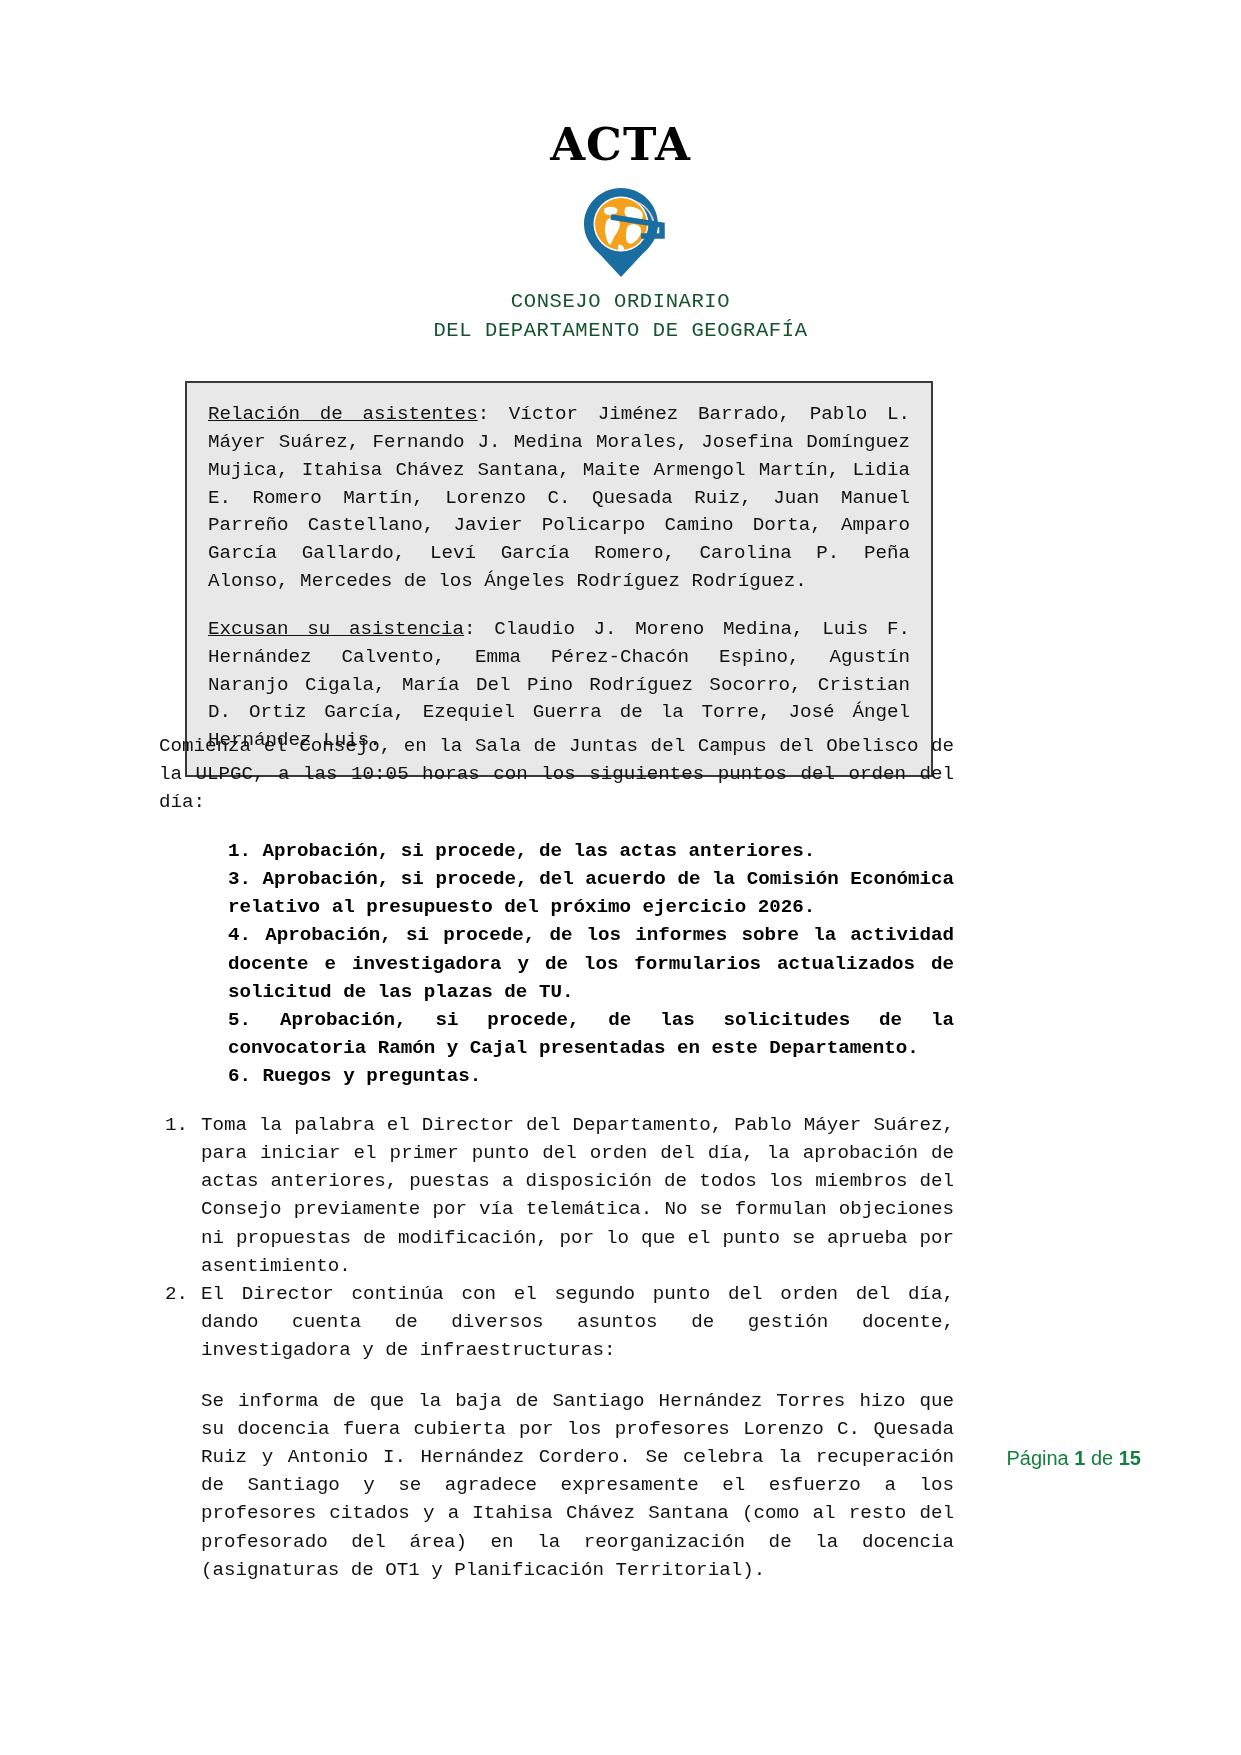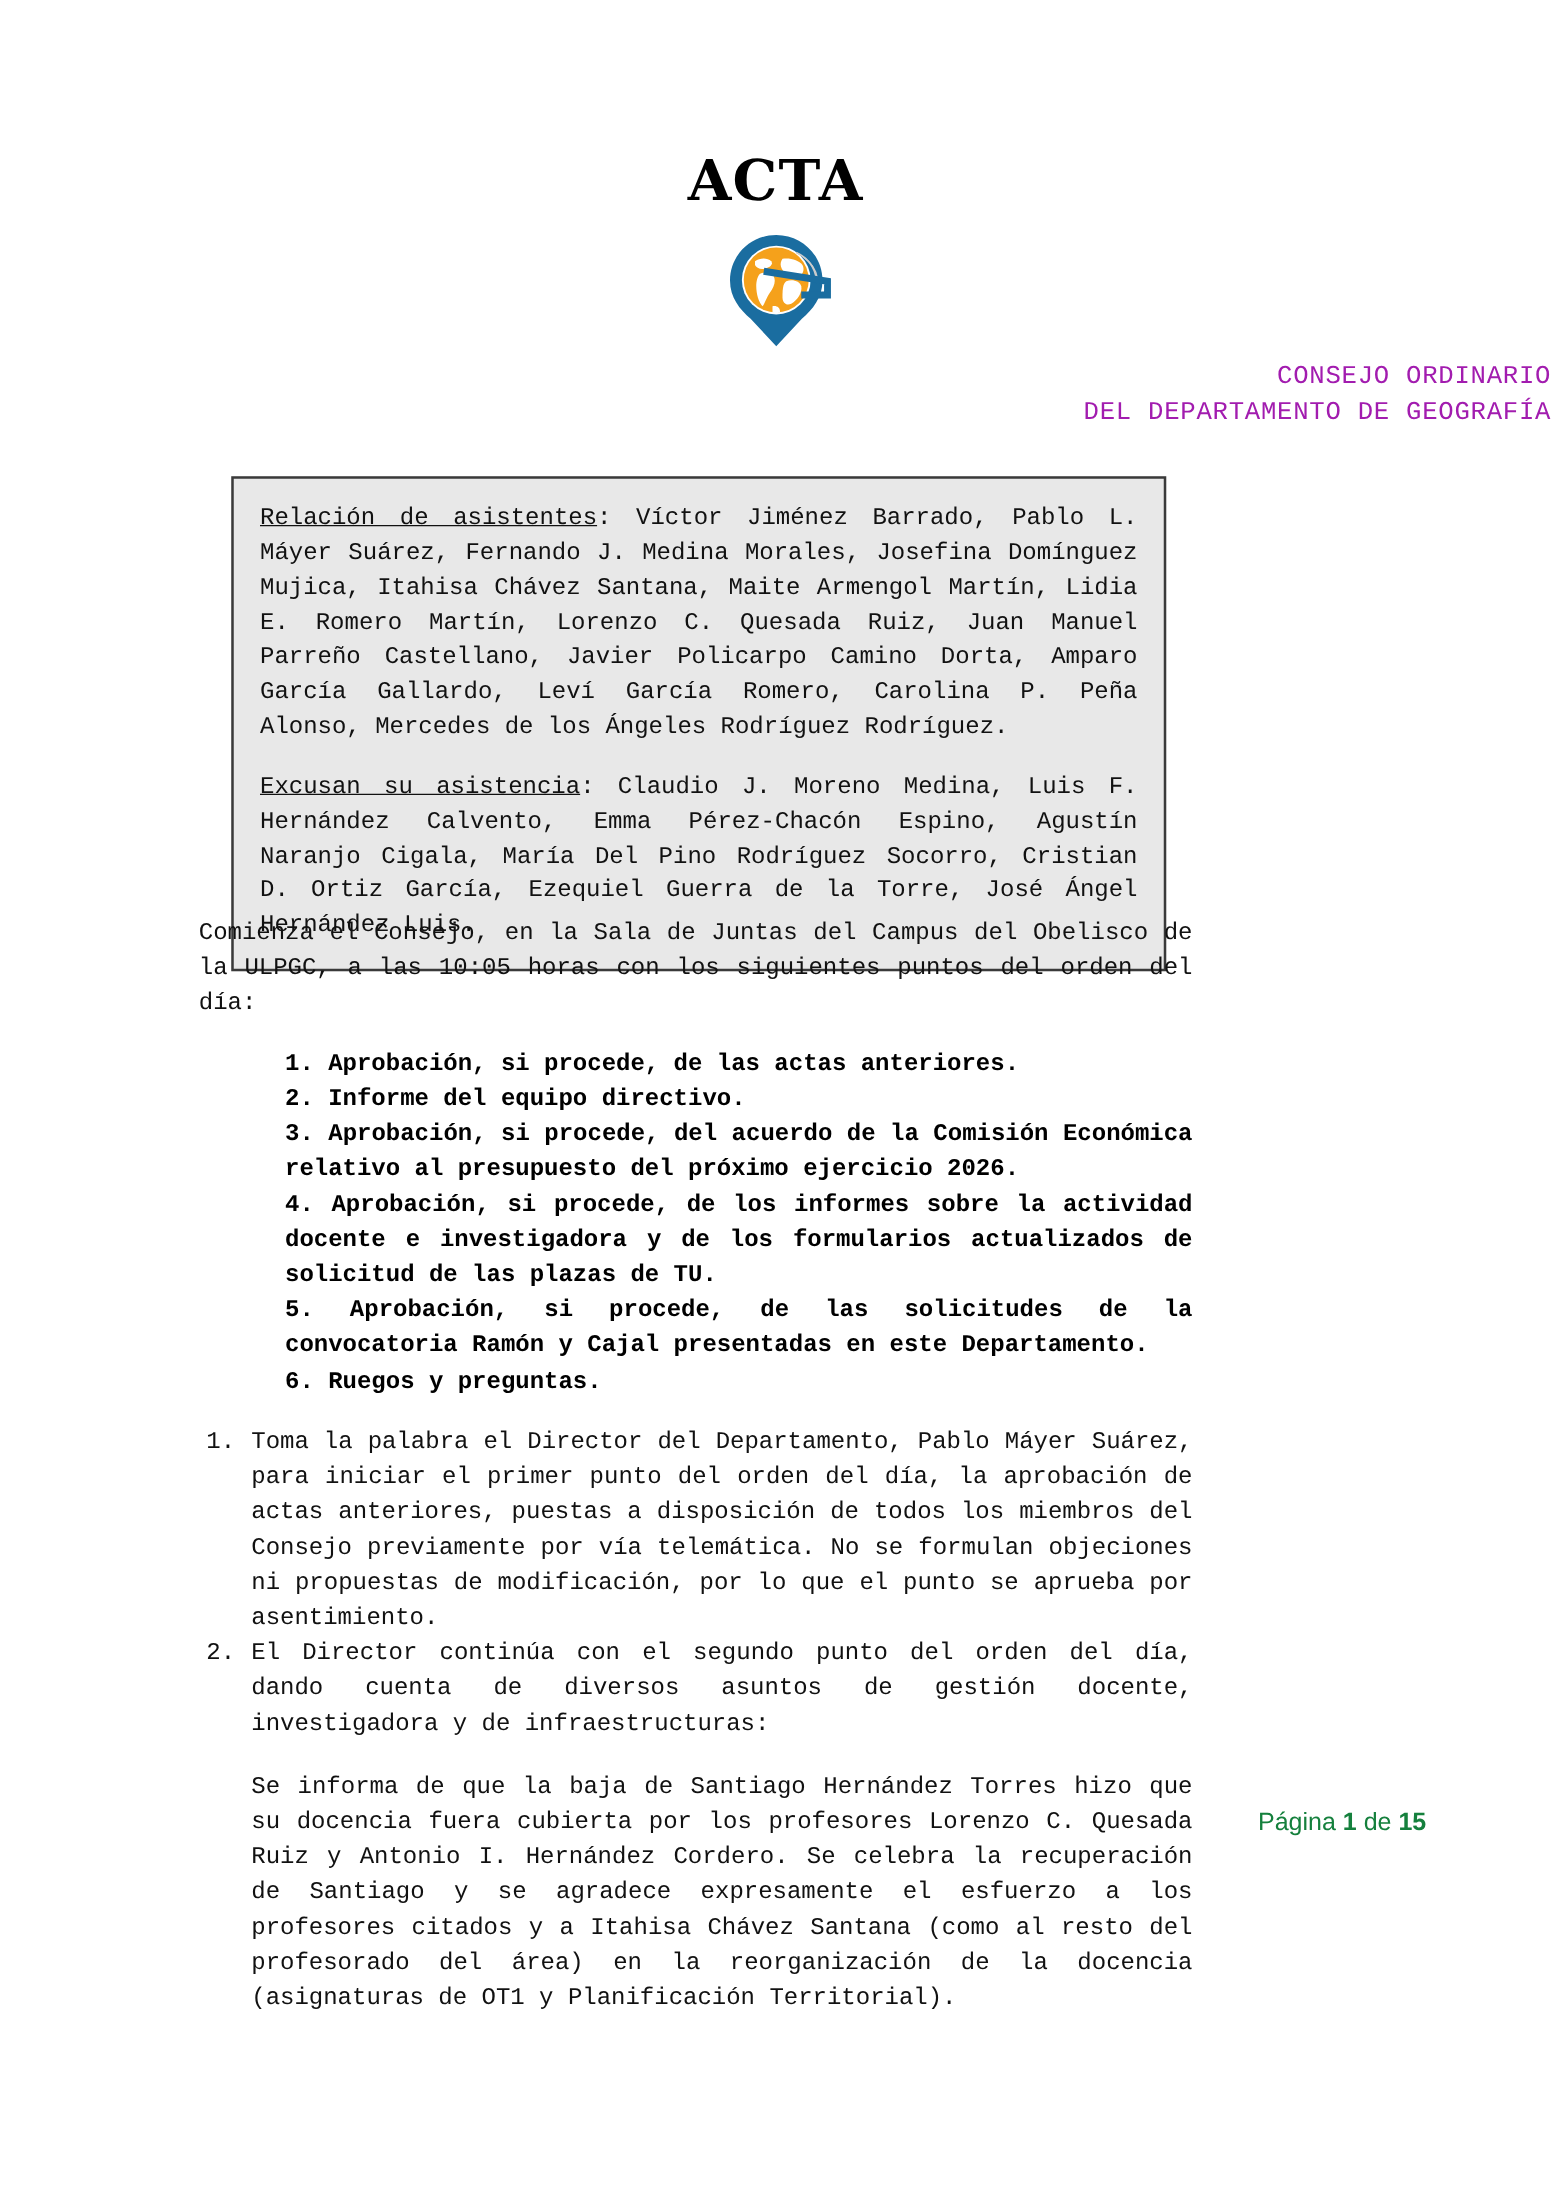--- a/index.html
+++ b/index.html
@@ -40,26 +40,26 @@
   
   .logo-wrap {
     text-align: center;
     margin-top: 18px;
     height: 96px;
   }
   .logo-svg { display: inline-block; }
 
   
   .heading-block {
-    text-align: right;
+    text-align: center;
     font-size: 20.5px;
     line-height: 1.42;
     letter-spacing: 0.6px;
     margin-top: 6px;
-    color: #a21caf;
+    color: #14532d;
   }
   .heading-block .hl { display: block; white-space: pre; }
 
   
   .attendees-box {
     position: absolute;
     left: 185px;
     top: 381px;
     width: 748px;
     box-sizing: border-box;
@@ -200,21 +200,20 @@
     <p class="att-para"><span class="att-label">Relación de asistentes</span><span>: </span><span>Víctor Jiménez Barrado, Pablo L. Máyer Suárez, Fernando J. Medina Morales, Josefina Domínguez Mujica, Itahisa Chávez Santana, Maite Armengol Martín, Lidia E. Romero Martín, Lorenzo C. Quesada Ruiz, Juan Manuel Parreño Castellano, Javier Policarpo Camino Dorta,  Amparo García Gallardo, Leví García Romero, Carolina P. Peña Alonso, Mercedes de los Ángeles Rodríguez Rodríguez.</span></p>
     <p class="att-para"><span class="att-label">Excusan su asistencia</span><span>: </span><span>Claudio J. Moreno Medina, Luis F. Hernández Calvento, Emma Pérez-Chacón Espino, Agustín Naranjo Cigala, María Del Pino Rodríguez Socorro, Cristian D. Ortiz García, Ezequiel Guerra de la Torre, José Ángel Hernández Luis.</span></p>
   </div>
 
   <div class="body-wrap">
 
     <p class="para">Comienza el Consejo, en la Sala de Juntas del Campus del Obelisco de la ULPGC, a las 10:05 horas con los siguientes puntos del orden del día:</p>
 
     <ul class="agenda">
       <li>1. Aprobación, si procede, de las actas anteriores.</li>
-      <li>2. Informe del equipo directivo.</li>
       <li>3. Aprobación, si procede, del acuerdo de la Comisión Económica relativo al presupuesto del próximo ejercicio 2026.</li>
       <li>4. Aprobación, si procede, de los informes sobre la actividad docente e investigadora y de los formularios actualizados de solicitud de las plazas de TU.</li>
       <li>5. Aprobación, si procede, de las solicitudes de la convocatoria Ramón y Cajal presentadas en este Departamento.</li>
       <li>6. Ruegos y preguntas.</li>
     </ul>
 
     <ol class="numlist">
       <li>
         <span class="marker">1.</span>
         <span>Toma la palabra el Director del Departamento, Pablo Máyer Suárez, para iniciar el primer punto del orden del día, la aprobación de actas anteriores, puestas a disposición de todos los miembros del Consejo previamente por vía telemática. No se formulan objeciones ni propuestas de modificación, por lo que el punto se aprueba por asentimiento.</span>

